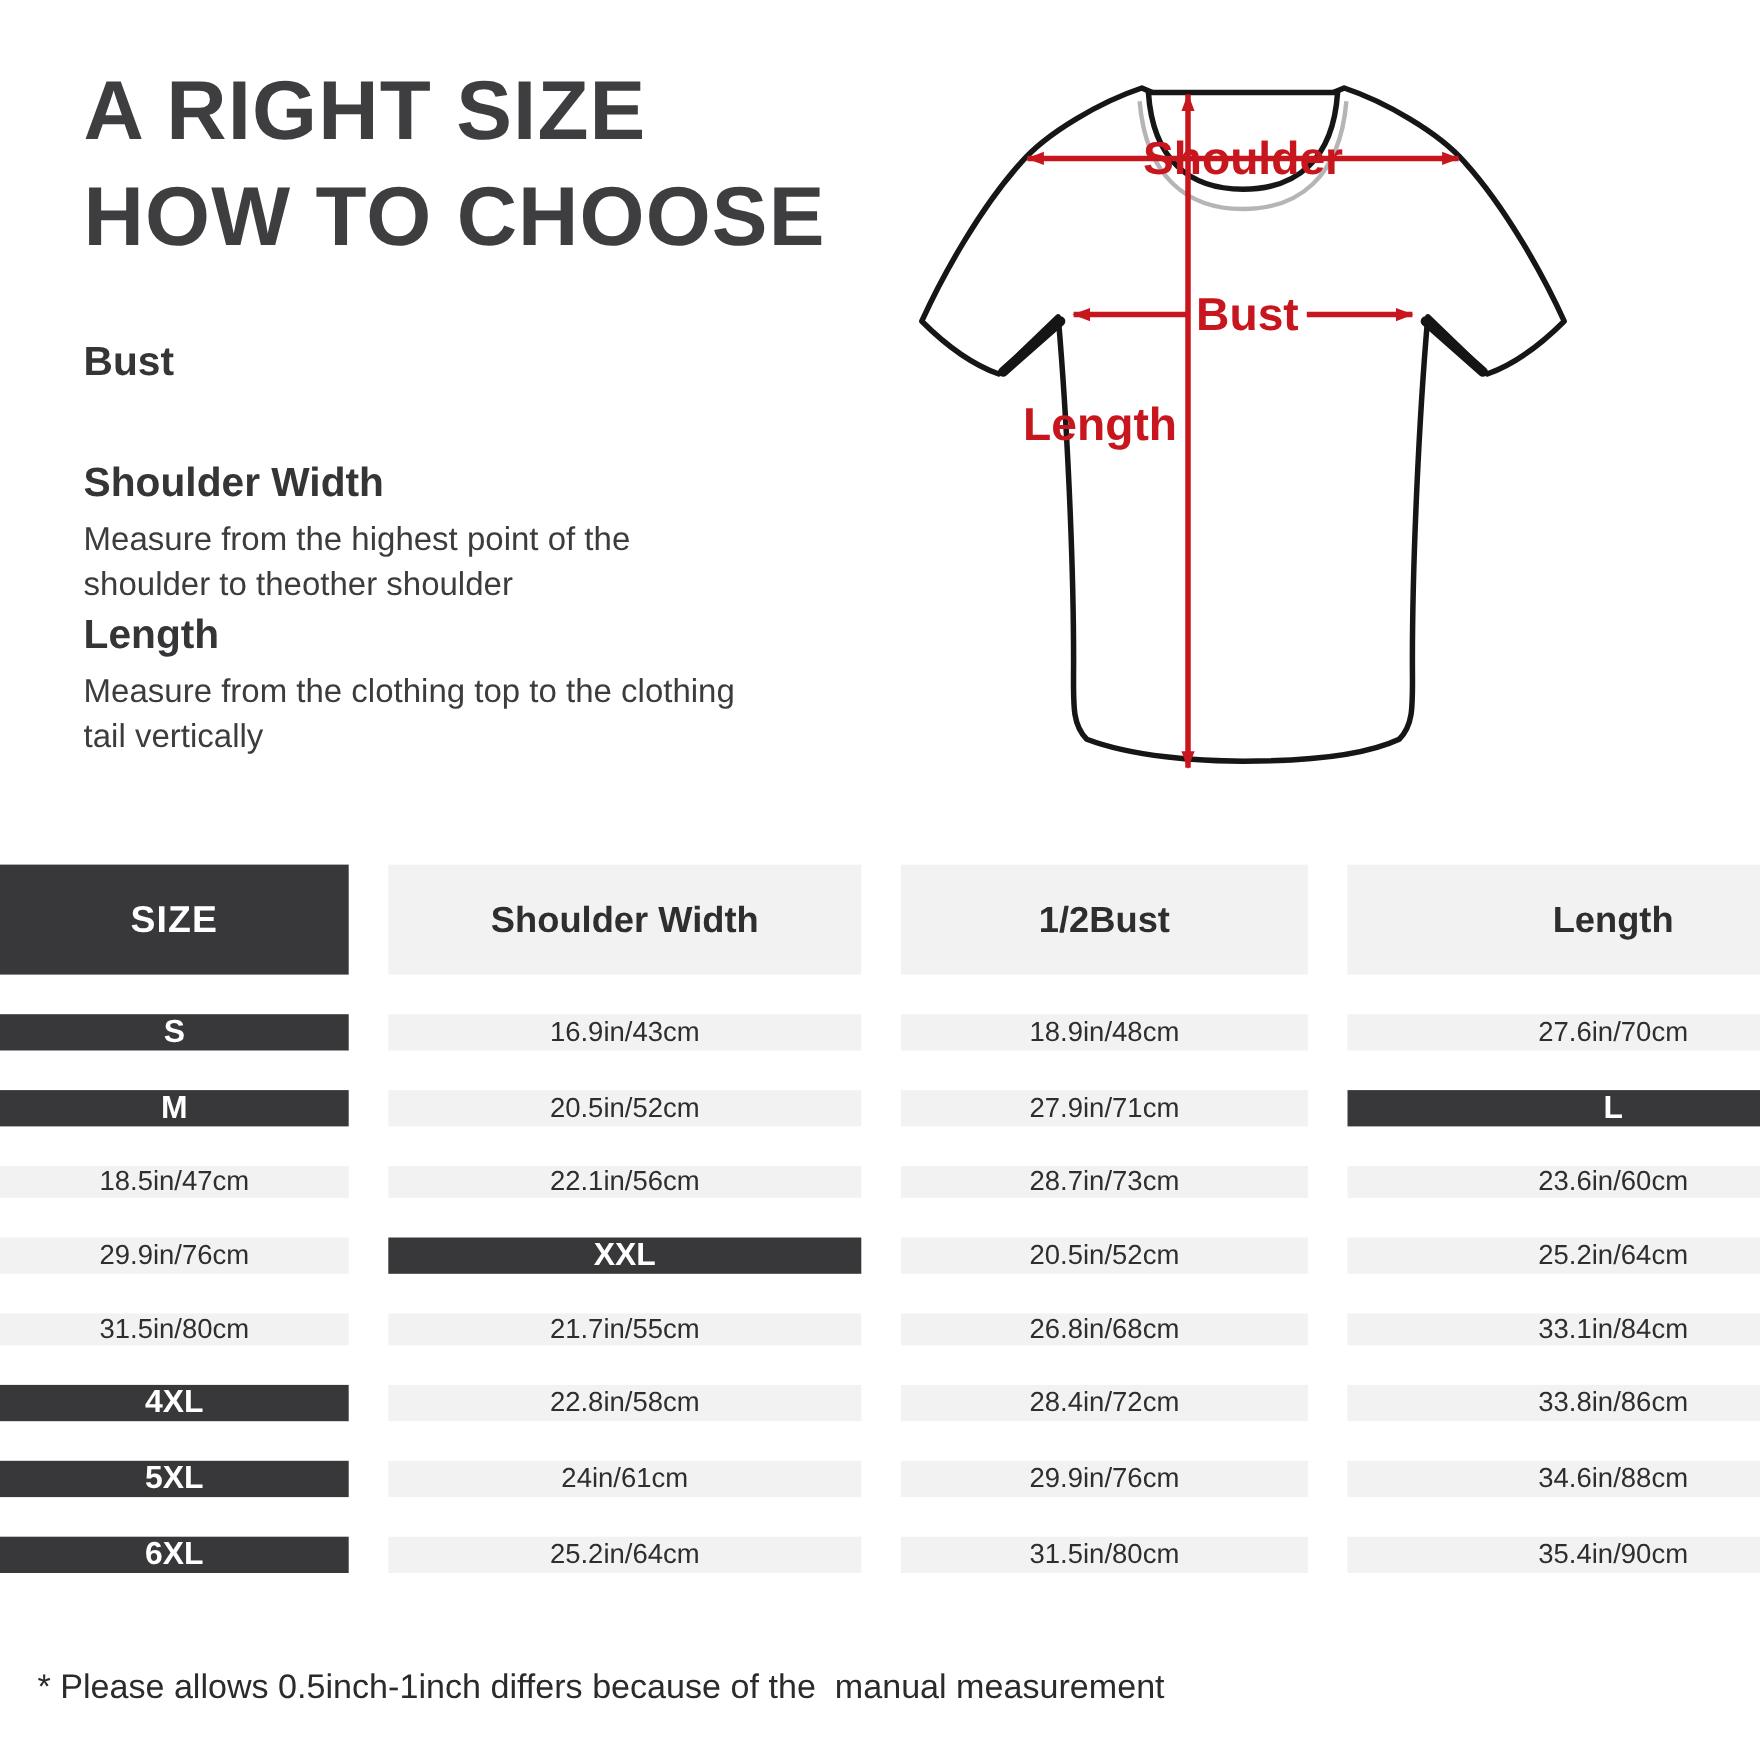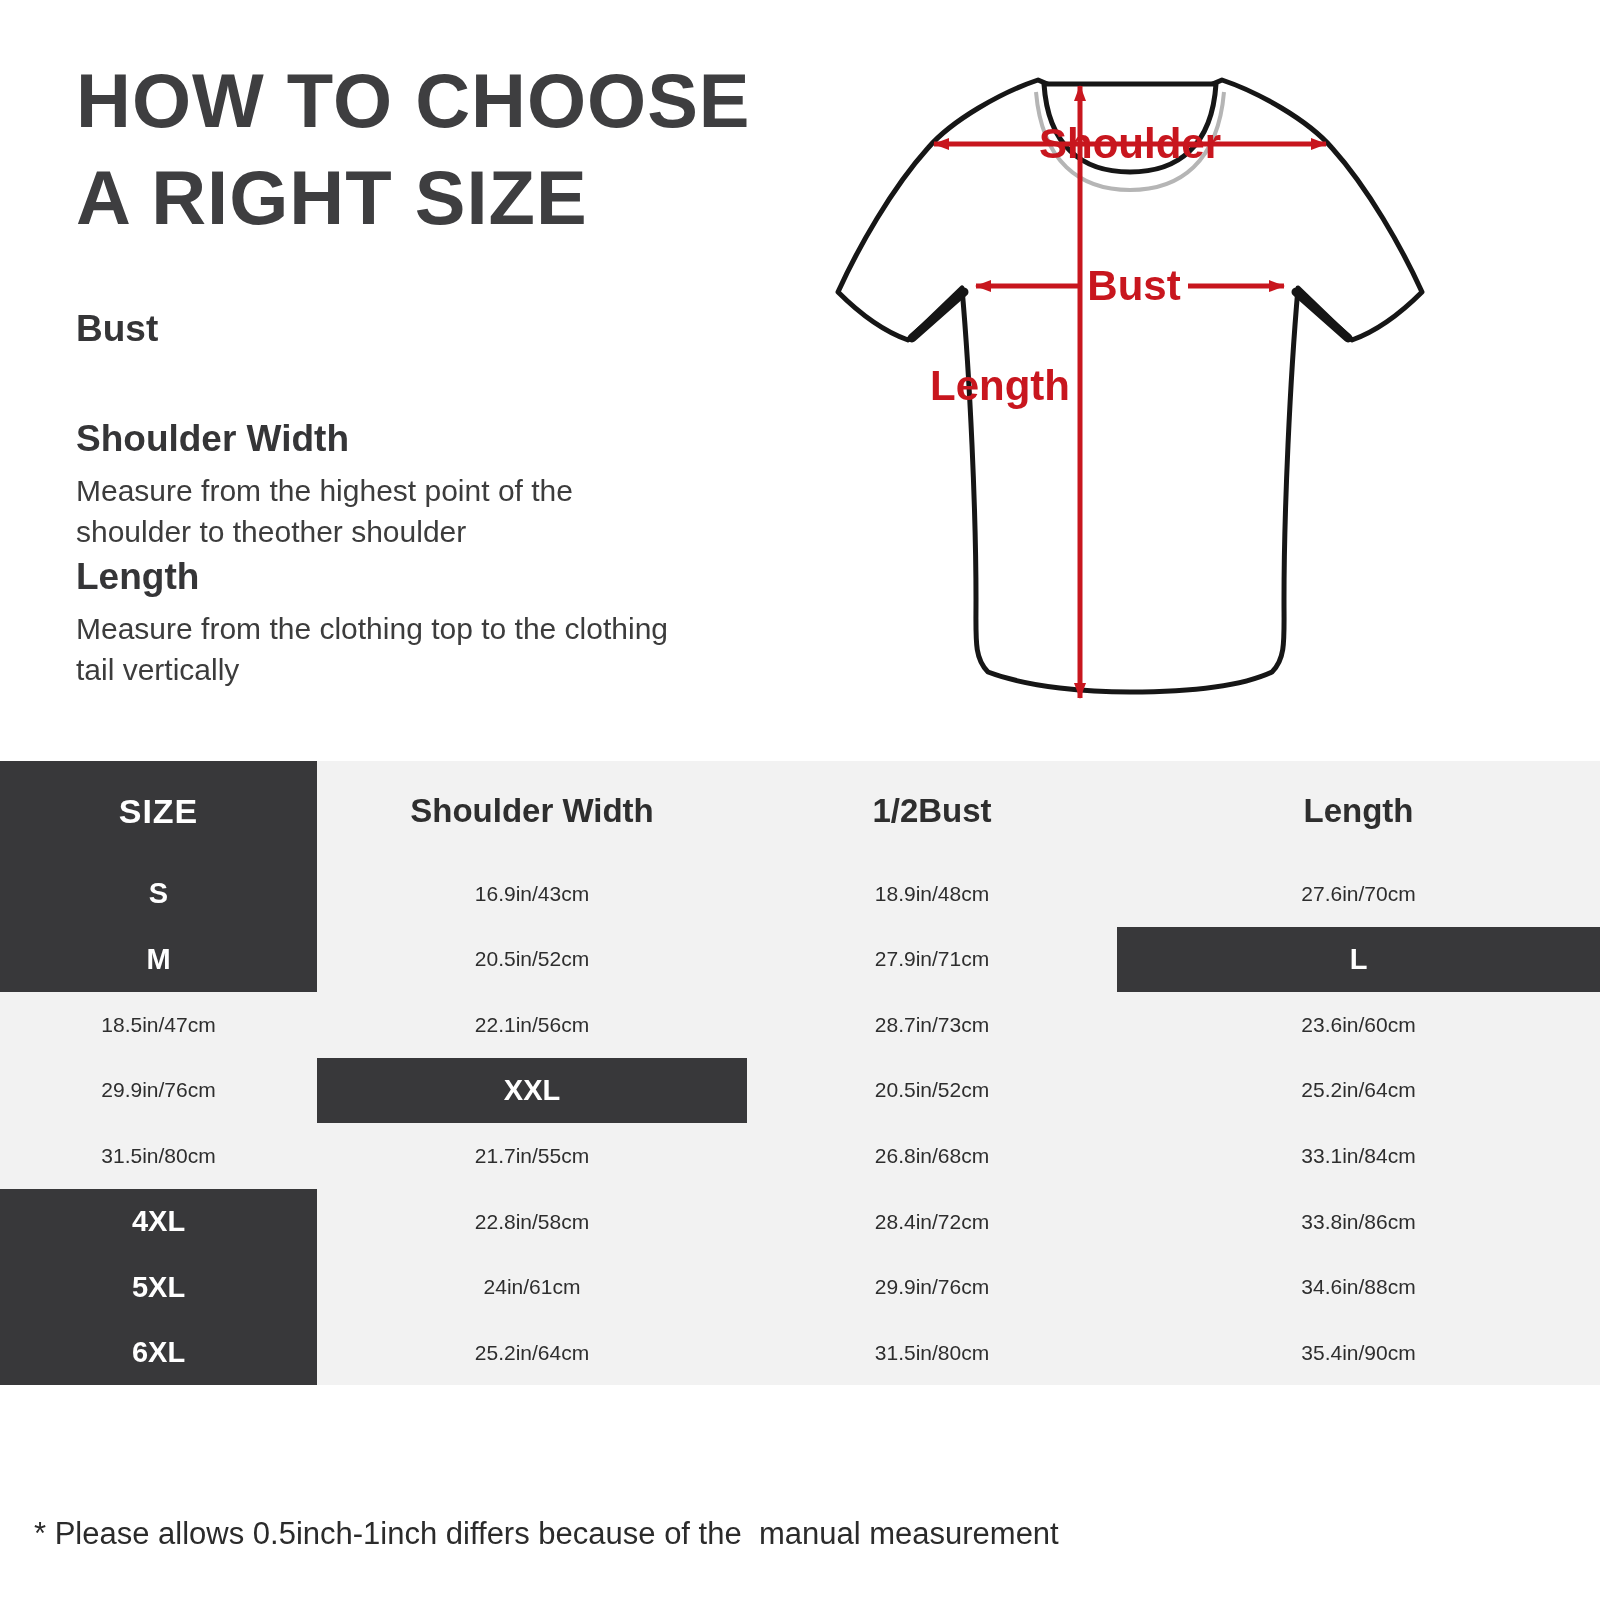--- a/index.html
+++ b/index.html
@@ -22,44 +22,45 @@
   .section p{
     margin:10px 0 0 0;font-size:30px;color:#3c3c3c;line-height:41px;
   }
   .sec-bust{top:308px;}
   .sec-shoulder{top:418px;}
   .sec-length{top:556px;}
   
   .diagram{position:absolute;left:780px;top:40px;}
   
   .size-table{
-    position:absolute;left:0;top:761px;width:1343px;height:690px;
+    position:absolute;left:0;top:786px;width:1343px;height:690px;
     display:grid;
     grid-template-columns:317px 430px 370px 483px;
     grid-template-rows:100px repeat(9,1fr);
+    gap:36px;
   }
   .cell{display:flex;align-items:center;justify-content:center;}
   .cell.dark{background:#38383a;color:#ffffff;}
   .cell.light{background:#f2f2f2;color:#2e2e2e;}
   .hdr-size{font-size:34px;font-weight:bold;letter-spacing:1px;}
   .hdr{font-size:33px;font-weight:bold;color:#2f2f31;}
   .size-label{font-size:29px;font-weight:bold;}
-  .value{font-size:21px;}
+  .value{font-size:25px;}
   
   .footnote{
     position:absolute;left:34px;top:1516px;
     font-size:31px;color:#2b2b2b;white-space:pre-wrap;
   }
 </style>
 </head>
 <body>
 
 <div class="title">
+  <div>A RIGHT SIZE</div>
   <div>HOW TO CHOOSE</div>
-  <div>A RIGHT SIZE</div>
 </div>
 
 <div class="section sec-bust">
   <h3>Bust</h3>
 </div>
 <div class="section sec-shoulder">
   <h3>Shoulder Width</h3>
   <p>Measure from the highest point of the shoulder to theother shoulder</p>
 </div>
 <div class="section sec-length">

